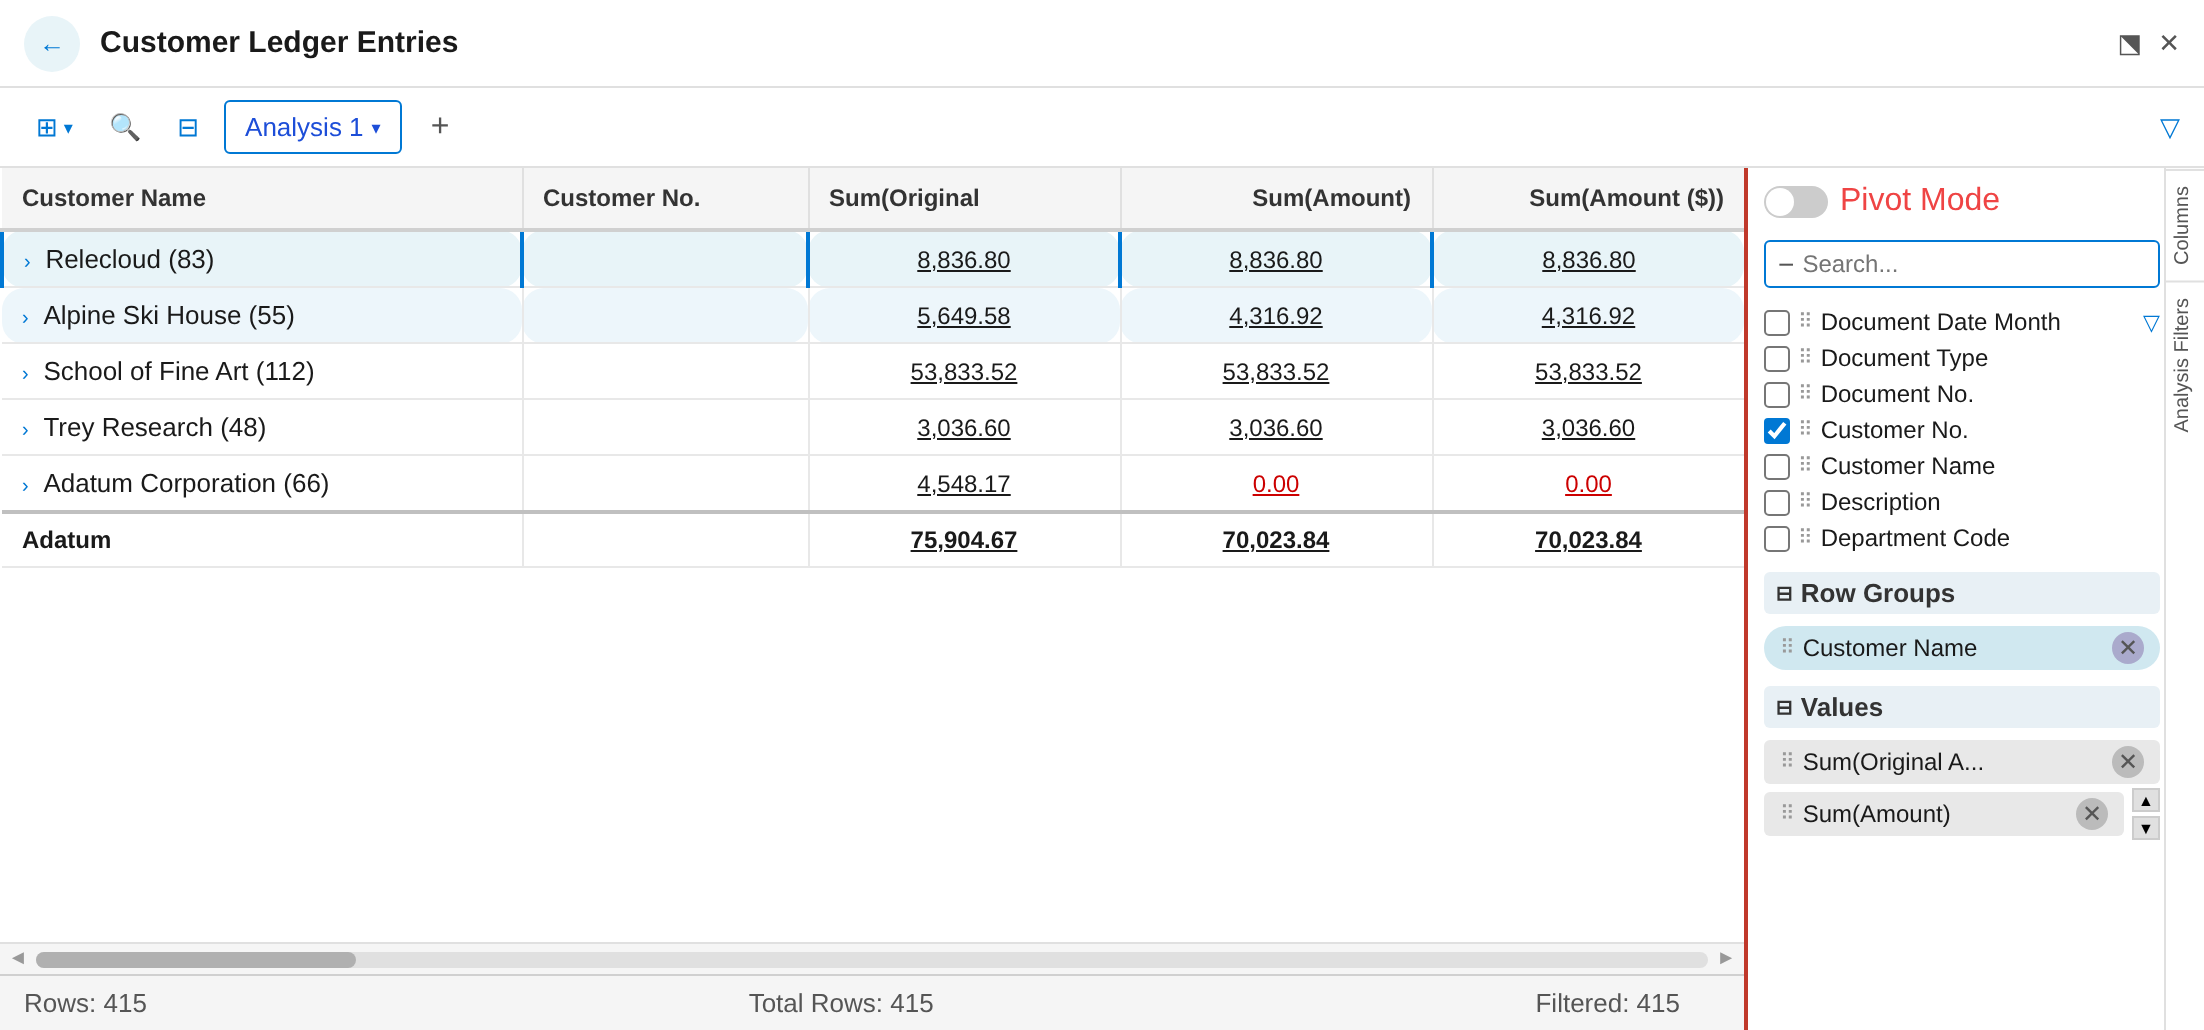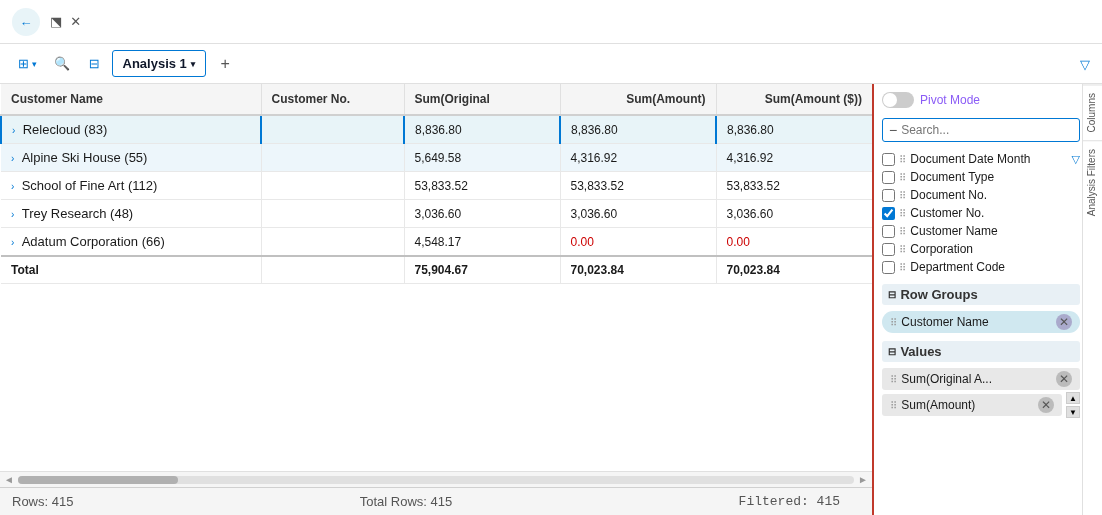--- a/index.html
+++ b/index.html
@@ -10,61 +10,61 @@
     
     .title-bar { display: flex; align-items: center; padding: 8px 12px; background: #fff; border-bottom: 1px solid #e0e0e0; gap: 10px; height: 44px; }
     .back-btn { width: 28px; height: 28px; border-radius: 50%; border: none; background: #e8f4f8; color: #0078d4; cursor: pointer; display: flex; align-items: center; justify-content: center; font-size: 14px; }
     .title-text { font-size: 15px; font-weight: 600; color: #1a1a1a; flex: 1; }
     .title-icons { display: flex; gap: 8px; align-items: center; }
     .title-icon-btn { background: none; border: none; cursor: pointer; color: #555; font-size: 14px; }
 
     
     .toolbar { display: flex; align-items: center; padding: 4px 12px; background: #fff; border-bottom: 1px solid #e0e0e0; gap: 6px; height: 40px; }
     .toolbar-btn { display: flex; align-items: center; gap: 3px; padding: 4px 6px; border: none; background: none; cursor: pointer; color: #0078d4; border-radius: 3px; font-size: 12px; }
-    .tab-btn { display: flex; align-items: center; gap: 4px; padding: 5px 10px; border: 1px solid #0078d4; background: #fff; cursor: pointer; color: #0f172a; border-radius: 3px; font-size: 12px; font-weight: 700; }
+    .tab-btn { display: flex; align-items: center; gap: 4px; padding: 5px 10px; border: 1px solid #0078d4; background: #fff; cursor: pointer; color: #1d4ed8; border-radius: 3px; font-size: 12px; font-weight: 400; }
     .tab-add { padding: 4px 8px; border: none; background: none; cursor: pointer; color: #555; font-size: 16px; line-height: 1; }
     .toolbar-right { margin-left: auto; }
     .filter-btn { background: none; border: none; cursor: pointer; color: #0078d4; font-size: 16px; }
 
     
     .main-content { display: flex; flex: 1; overflow: hidden; }
 
     
     .table-area { flex: 1; display: flex; flex-direction: column; overflow: hidden; }
     .table-wrapper { flex: 1; overflow: auto; }
     table { width: 100%; border-collapse: collapse; }
     thead tr { background: #f5f5f5; }
     th { padding: 8px 10px; text-align: left; border-bottom: 2px solid #d0d0d0; border-right: 1px solid #e0e0e0; color: #333; font-weight: 600; font-size: 12px; white-space: nowrap; position: sticky; top: 0; background: #f5f5f5; z-index: 1; }
     th:last-child { border-right: none; }
-    td { padding: 6px 10px; border-bottom: 1px solid #e8e8e8; border-right: 1px solid #e8e8e8; font-size: 12px; color: #1a1a1a; }
+    td { padding: 6px 10px; border-bottom: 1px solid #e8e8e8; border-right: 1px solid #e8e8e8; font-size: 12px; color: #1a1a1a; border-radius: 11px; }
     td:last-child { border-right: none; }
-    .td-right { text-align: left; }
+    .td-right { text-align: center; text-decoration: underline; }
     tr.selected-row td { background: #e8f4f8; border-left: 2px solid #0078d4; }
     .expand-btn { color: #0078d4; cursor: pointer; margin-right: 4px; font-size: 10px; }
     .total-row td { font-weight: 600; border-top: 2px solid #c0c0c0; }
     .scrollbar-area { height: 16px; background: #f5f5f5; border-top: 1px solid #e0e0e0; display: flex; align-items: center; padding: 0 4px; }
     .scrollbar-track { flex: 1; height: 8px; background: #e0e0e0; border-radius: 4px; position: relative; }
     .scrollbar-thumb { width: 160px; height: 8px; background: #b0b0b0; border-radius: 4px; position: absolute; left: 0; }
 
     
     .status-bar { display: flex; align-items: center; padding: 4px 12px; background: #f5f5f5; border-top: 1px solid #d0d0d0; height: 28px; font-size: 11px; color: #555; gap: 20px; }
     .status-bar span { margin-right: 20px; }
     .status-center { margin: 0 auto; }
-    .status-right { margin-left: auto; font-family: Liberation Mono, monospace; }
+    .status-right { margin-left: auto; }
 
     
     .right-panel { width: 230px; border-left: 2px solid #c0392b; background: #fff; display: flex; flex-direction: column; position: relative; overflow: hidden; }
     .panel-tabs { position: absolute; right: 0; top: 0; bottom: 0; width: 20px; display: flex; flex-direction: column; border-left: 1px solid #e0e0e0; }
     .panel-tab { writing-mode: vertical-rl; text-orientation: mixed; transform: rotate(180deg); font-size: 10px; color: #555; padding: 8px 3px; cursor: pointer; white-space: nowrap; border-bottom: 1px solid #e0e0e0; }
     .panel-content { flex: 1; display: flex; flex-direction: column; padding: 8px; overflow-y: auto; padding-right: 22px; }
     .pivot-row { display: flex; align-items: center; gap: 6px; margin-bottom: 10px; }
     .toggle-switch { width: 32px; height: 16px; background: #ccc; border-radius: 8px; position: relative; cursor: pointer; }
     .toggle-switch.off { background: #ccc; }
     .toggle-knob { width: 14px; height: 14px; background: #fff; border-radius: 50%; position: absolute; top: 1px; left: 1px; }
-    .pivot-label { font-size: 12px; color: #8b5cf6; font-weight: 500; }
+    .pivot-label { font-size: 16px; color: #ef4444; font-weight: 500; }
     .search-box { display: flex; align-items: center; border: 1px solid #0078d4; border-radius: 3px; padding: 3px 6px; gap: 4px; margin-bottom: 8px; background: #fff; }
     .search-box input { border: none; outline: none; flex: 1; font-size: 12px; color: #999; }
     .search-minus { color: #555; font-size: 14px; cursor: pointer; }
     .col-item { display: flex; align-items: center; gap: 4px; padding: 2px 0; }
     .col-item input[type=checkbox] { width: 13px; height: 13px; cursor: pointer; }
     .col-item input[type=checkbox].checked-blue { accent-color: #0078d4; }
     .drag-dots { color: #999; font-size: 10px; cursor: grab; }
     .col-name { font-size: 12px; color: #1a1a1a; }
     .filter-icon-right { margin-left: auto; color: #0078d4; font-size: 11px; }
 
@@ -82,20 +82,21 @@
   </style>
 </head>
 <body>
 
 <div class="app-window">
 
   <div class="title-bar">
     <button class="back-btn">
       <span>←</span>
     </button>
+    <span class="title-text">Customer Ledger Entries</span>
     <div class="title-icons">
       <button class="title-icon-btn" style="font-size:13px;">⬔</button>
       <button class="title-icon-btn" style="font-size:13px;">✕</button>
     </div>
   </div>
 
   <div class="toolbar">
     <button class="toolbar-btn">
       <span>⊞</span>
       <span style="font-size:9px;">▾</span>
@@ -183,21 +184,21 @@
                 <span class="expand-btn">›</span>
                 <span>Adatum Corporation (66)</span>
               </td>
               <td></td>
               <td class="td-right">4,548.17</td>
               <td class="td-right" style="color:#c00;">0.00</td>
               <td class="td-right" style="color:#c00;">0.00</td>
             </tr>
 
             <tr class="total-row">
-              <td>Total</td>
+              <td>Adatum</td>
               <td></td>
               <td class="td-right">75,904.67</td>
               <td class="td-right">70,023.84</td>
               <td class="td-right">70,023.84</td>
             </tr>
           </tbody>
         </table>
       </div>
 
       <div class="scrollbar-area">
@@ -259,21 +260,21 @@
 
           <div class="col-item">
             <input type="checkbox" style="">
             <span class="drag-dots">⠿</span>
             <span class="col-name">Customer Name</span>
           </div>
 
           <div class="col-item">
             <input type="checkbox" style="">
             <span class="drag-dots">⠿</span>
-            <span class="col-name">Corporation</span>
+            <span class="col-name">Description</span>
           </div>
 
           <div class="col-item">
             <input type="checkbox" style="">
             <span class="drag-dots">⠿</span>
             <span class="col-name">Department Code</span>
           </div>
         </div>
 
         <div class="section-header">

